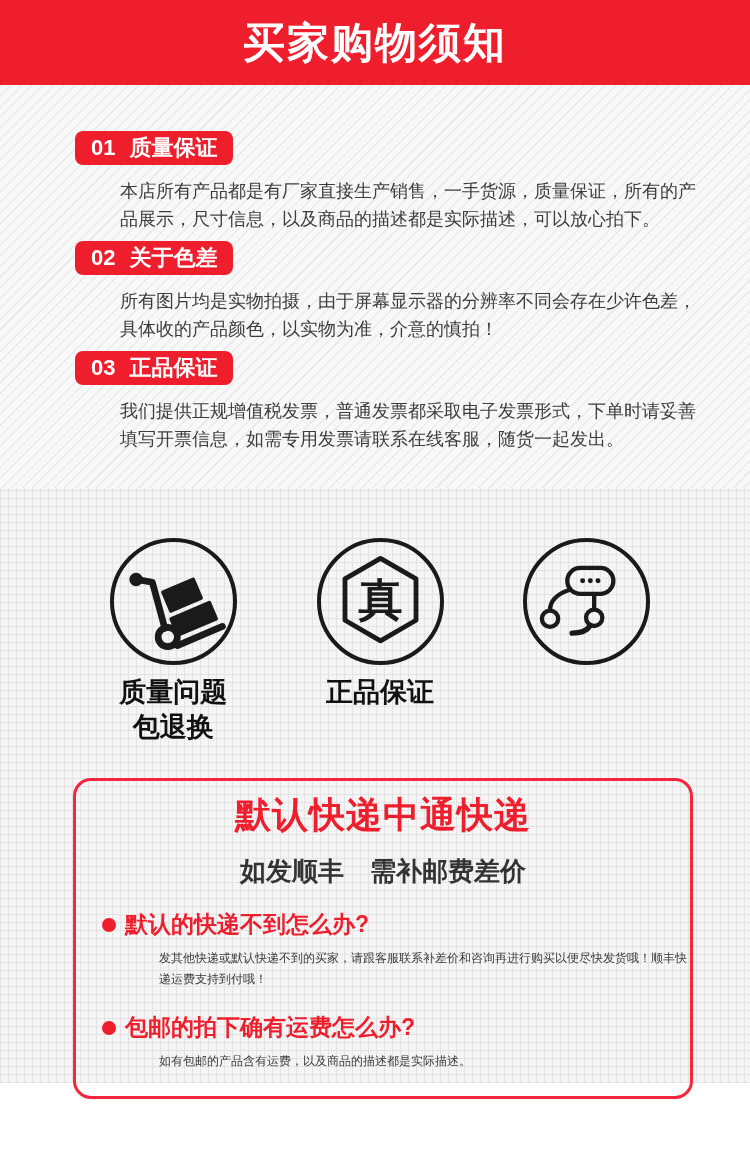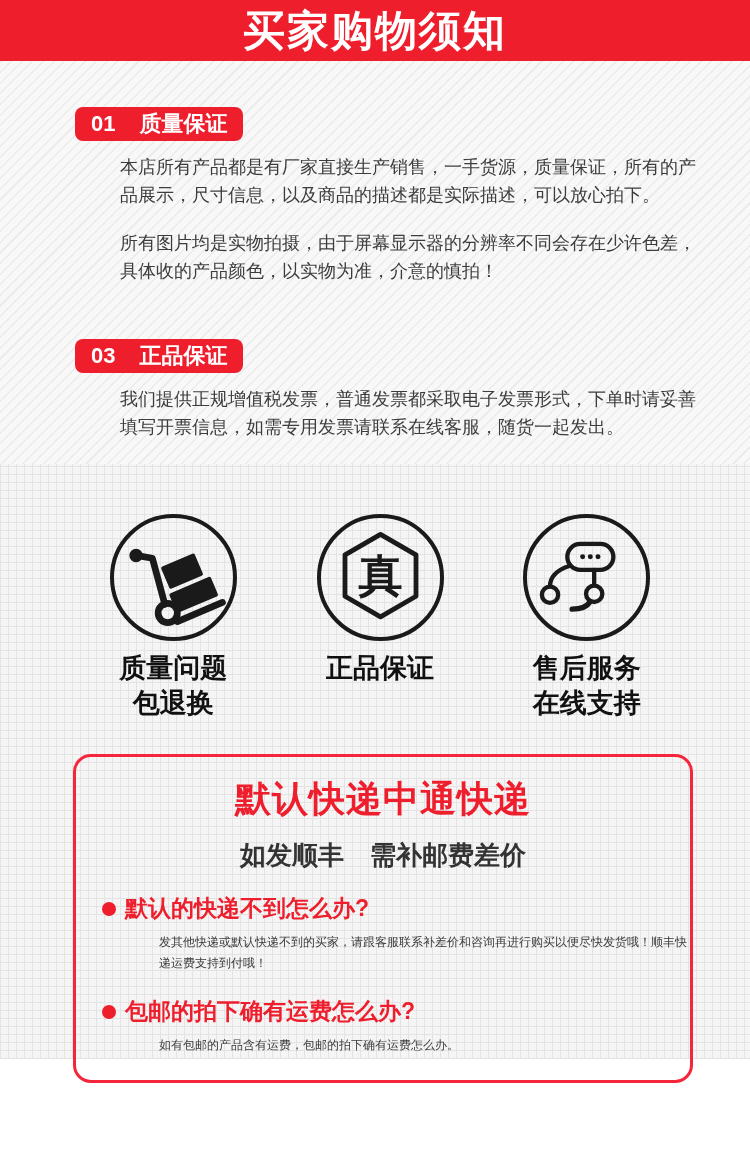--- a/index.html
+++ b/index.html
@@ -5,21 +5,21 @@
   html,body { margin:0; padding:0; }
   body {
     width:750px; height:1168px; overflow:hidden;
     font-family:"Liberation Sans","DejaVu Sans",sans-serif;
     background:#ffffff;
   }
   .page { width:750px; height:1168px; position:relative; }
 
   
   .banner {
-    height:61px; background:#ee1e2d; color:#fff;
+    height:85px; background:#ee1e2d; color:#fff;
     display:flex; align-items:center; justify-content:center;
   }
   .banner .banner-title {
     margin:0; font-weight:bold; font-size:42px; letter-spacing:2px;
     white-space:pre;
   }
 
   
   .notices {
     box-sizing:border-box; height:403px; padding:46px 0 0 75px;
@@ -27,21 +27,21 @@
     background-image:repeating-linear-gradient(135deg,
       rgba(0,0,0,0.05) 0px, rgba(0,0,0,0.05) 1.5px,
       transparent 1.5px, transparent 7.5px);
   }
   .notice { height:110px; }
   .notice-label {
     display:inline-flex; align-items:center; height:34px; padding:0 16px;
     background:#ee1e2d; border-radius:8px;
     color:#fff; font-weight:bold; font-size:22px;
   }
-  .notice-num { margin-right:24px; }
+  .notice-num { margin-right:14px; }
   .notice-body {
     width:592px; margin:12px 0 0 45px;
     font-size:18px; line-height:28px; color:#3c3c3c;
   }
 
   
   .grid-section {
     box-sizing:border-box; height:595px; padding-top:50px;
     background-color:#f5f5f5;
     background-image:
@@ -68,21 +68,21 @@
     font-size:46px; font-weight:bold; fill:#1a1a1a;
   }
 
   
   .ship-box {
     box-sizing:border-box; width:620px; margin:33px 0 0 73px;
     border:3px solid #f5263b; border-radius:18px;
     padding:12px 0 24px 0;
   }
   .ship-title {
-    margin:8px; text-align:center; color:#ee1e2d;
+    margin:0; text-align:center; color:#ee1e2d;
     font-size:36px; line-height:44px; font-weight:bold; letter-spacing:1px;
   }
   .ship-subtitle {
     margin-top:16px; text-align:center; color:#333;
     font-size:26px; line-height:36px; font-weight:bold; white-space:pre;
   }
   .faq { margin:20px 0 0 26px; }
   .faq + .faq { margin-top:22px; }
   .faq-q {
     display:flex; align-items:center;
@@ -111,20 +111,24 @@
 
     <div class="notice">
       <div class="notice-label">
         <span class="notice-num">01</span>
         <span>质量保证</span>
       </div>
       <p class="notice-body">本店所有产品都是有厂家直接生产销售，一手货源，质量保证，所有的产品展示，尺寸信息，以及商品的描述都是实际描述，可以放心拍下。</p>
     </div>
 
     <div class="notice">
+      <div class="notice-label">
+        <span class="notice-num">02</span>
+        <span>关于色差</span>
+      </div>
       <p class="notice-body">所有图片均是实物拍摄，由于屏幕显示器的分辨率不同会存在少许色差，具体收的产品颜色，以实物为准，介意的慎拍！</p>
     </div>
 
     <div class="notice">
       <div class="notice-label">
         <span class="notice-num">03</span>
         <span>正品保证</span>
       </div>
       <p class="notice-body">我们提供正规增值税发票，普通发票都采取电子发票形式，下单时请妥善填写开票信息，如需专用发票请联系在线客服，随货一起发出。</p>
     </div>
@@ -174,24 +178,20 @@
             <circle cx="58" cy="40.5" r="2.6" fill="#1a1a1a"></circle>
             <circle cx="66" cy="40.5" r="2.6" fill="#1a1a1a"></circle>
             <circle cx="74" cy="40.5" r="2.6" fill="#1a1a1a"></circle>
             <path class="stroke" d="M44 50 C32 54, 24 61, 24 71" stroke-width="4.5" stroke-linecap="round"></path>
             <circle class="stroke" cx="24" cy="80" r="8.5" stroke-width="4.5"></circle>
             <path class="stroke" d="M70 54 L70 70" stroke-width="4.5" stroke-linecap="round"></path>
             <circle class="stroke" cx="70" cy="79" r="8.5" stroke-width="4.5"></circle>
             <path class="stroke" d="M66 87 Q61 95, 47 95" stroke-width="5.5" stroke-linecap="round"></path>
           </svg>
         </div>
-        <div class="feature-label">
-          <div>售后服务</div>
-          <div>在线支持</div>
-        </div>
       </div>
 
     </div>
 
     <div class="ship-box">
       <h3 class="ship-title">默认快递中通快递</h3>
       <div class="ship-subtitle">如发顺丰　需补邮费差价</div>
 
       <div class="faq">
         <div class="faq-q">
@@ -199,18 +199,18 @@
           <span>默认的快递不到怎么办?</span>
         </div>
         <p class="faq-a">发其他快递或默认快递不到的买家，请跟客服联系补差价和咨询再进行购买以便尽快发货哦！顺丰快递运费支持到付哦！</p>
       </div>
 
       <div class="faq">
         <div class="faq-q">
           <span class="faq-dot"></span>
           <span>包邮的拍下确有运费怎么办?</span>
         </div>
-        <p class="faq-a">如有包邮的产品含有运费，包邮的拍下确有运费怎么办。</p>
+        <p class="faq-a">如有包邮的产品含有运费，以及商品的描述都是实际描述。</p>
       </div>
     </div>
 
   </section>
 </div>
 
 </body></html>

